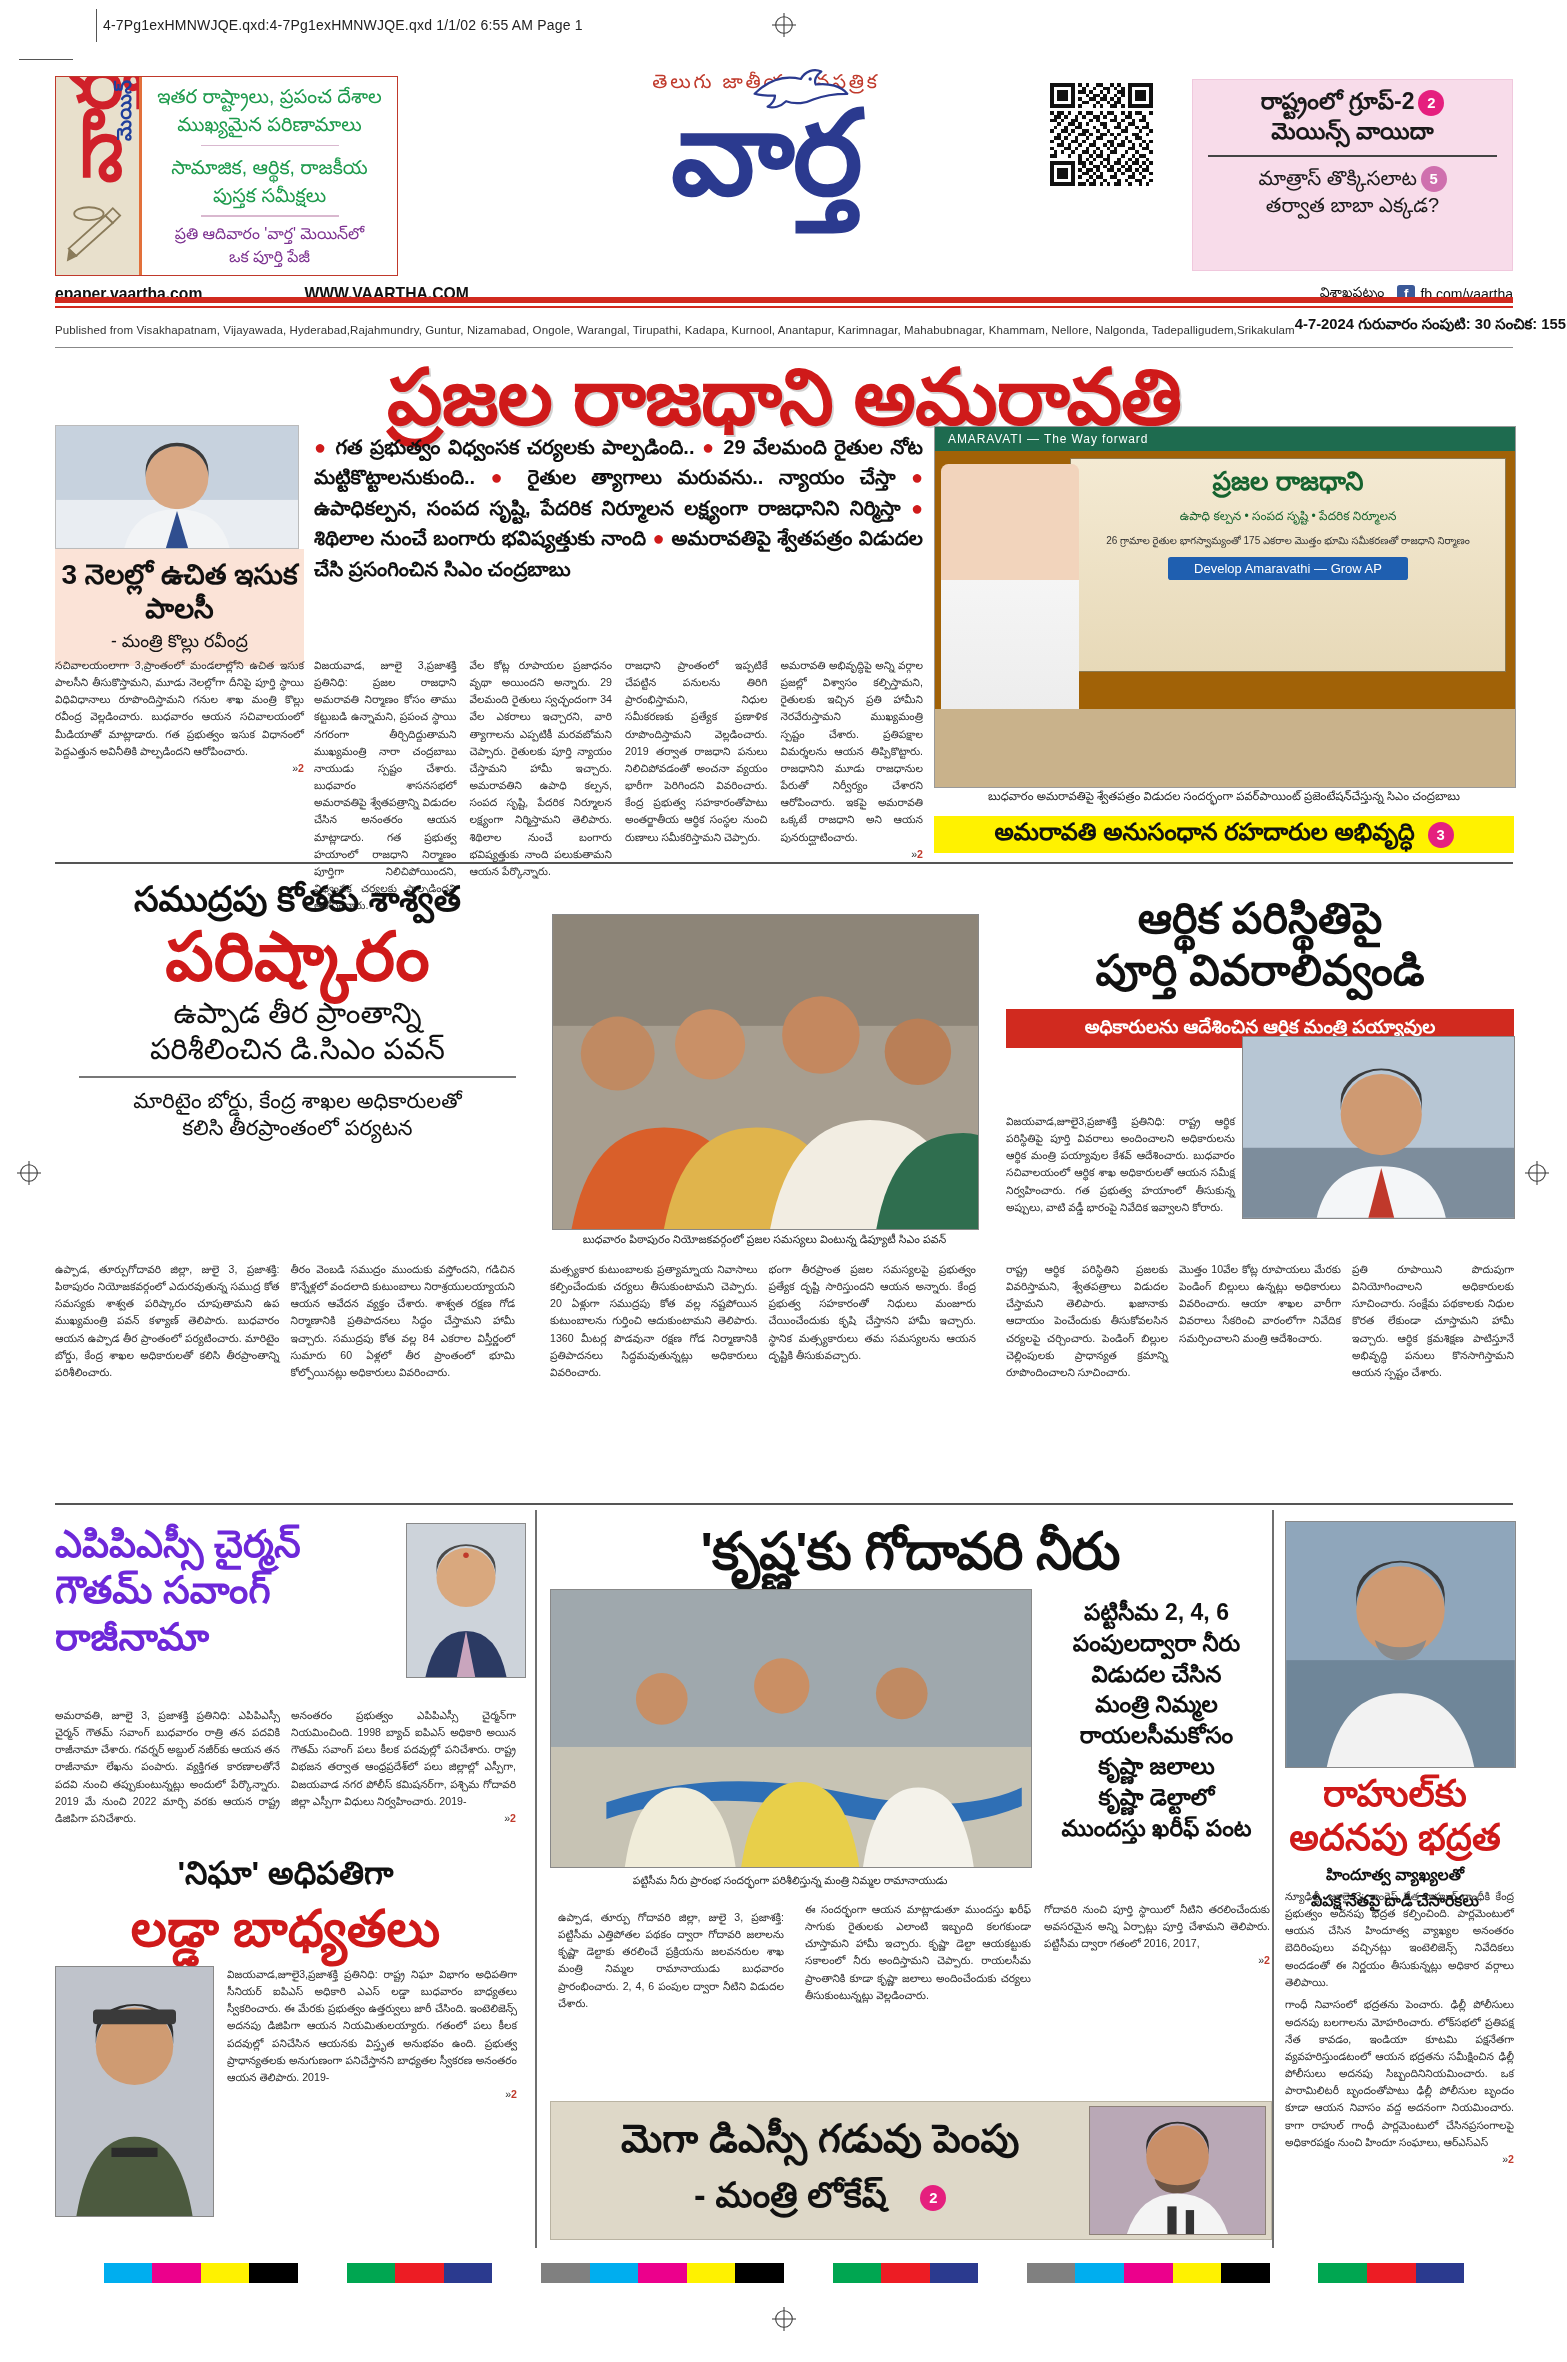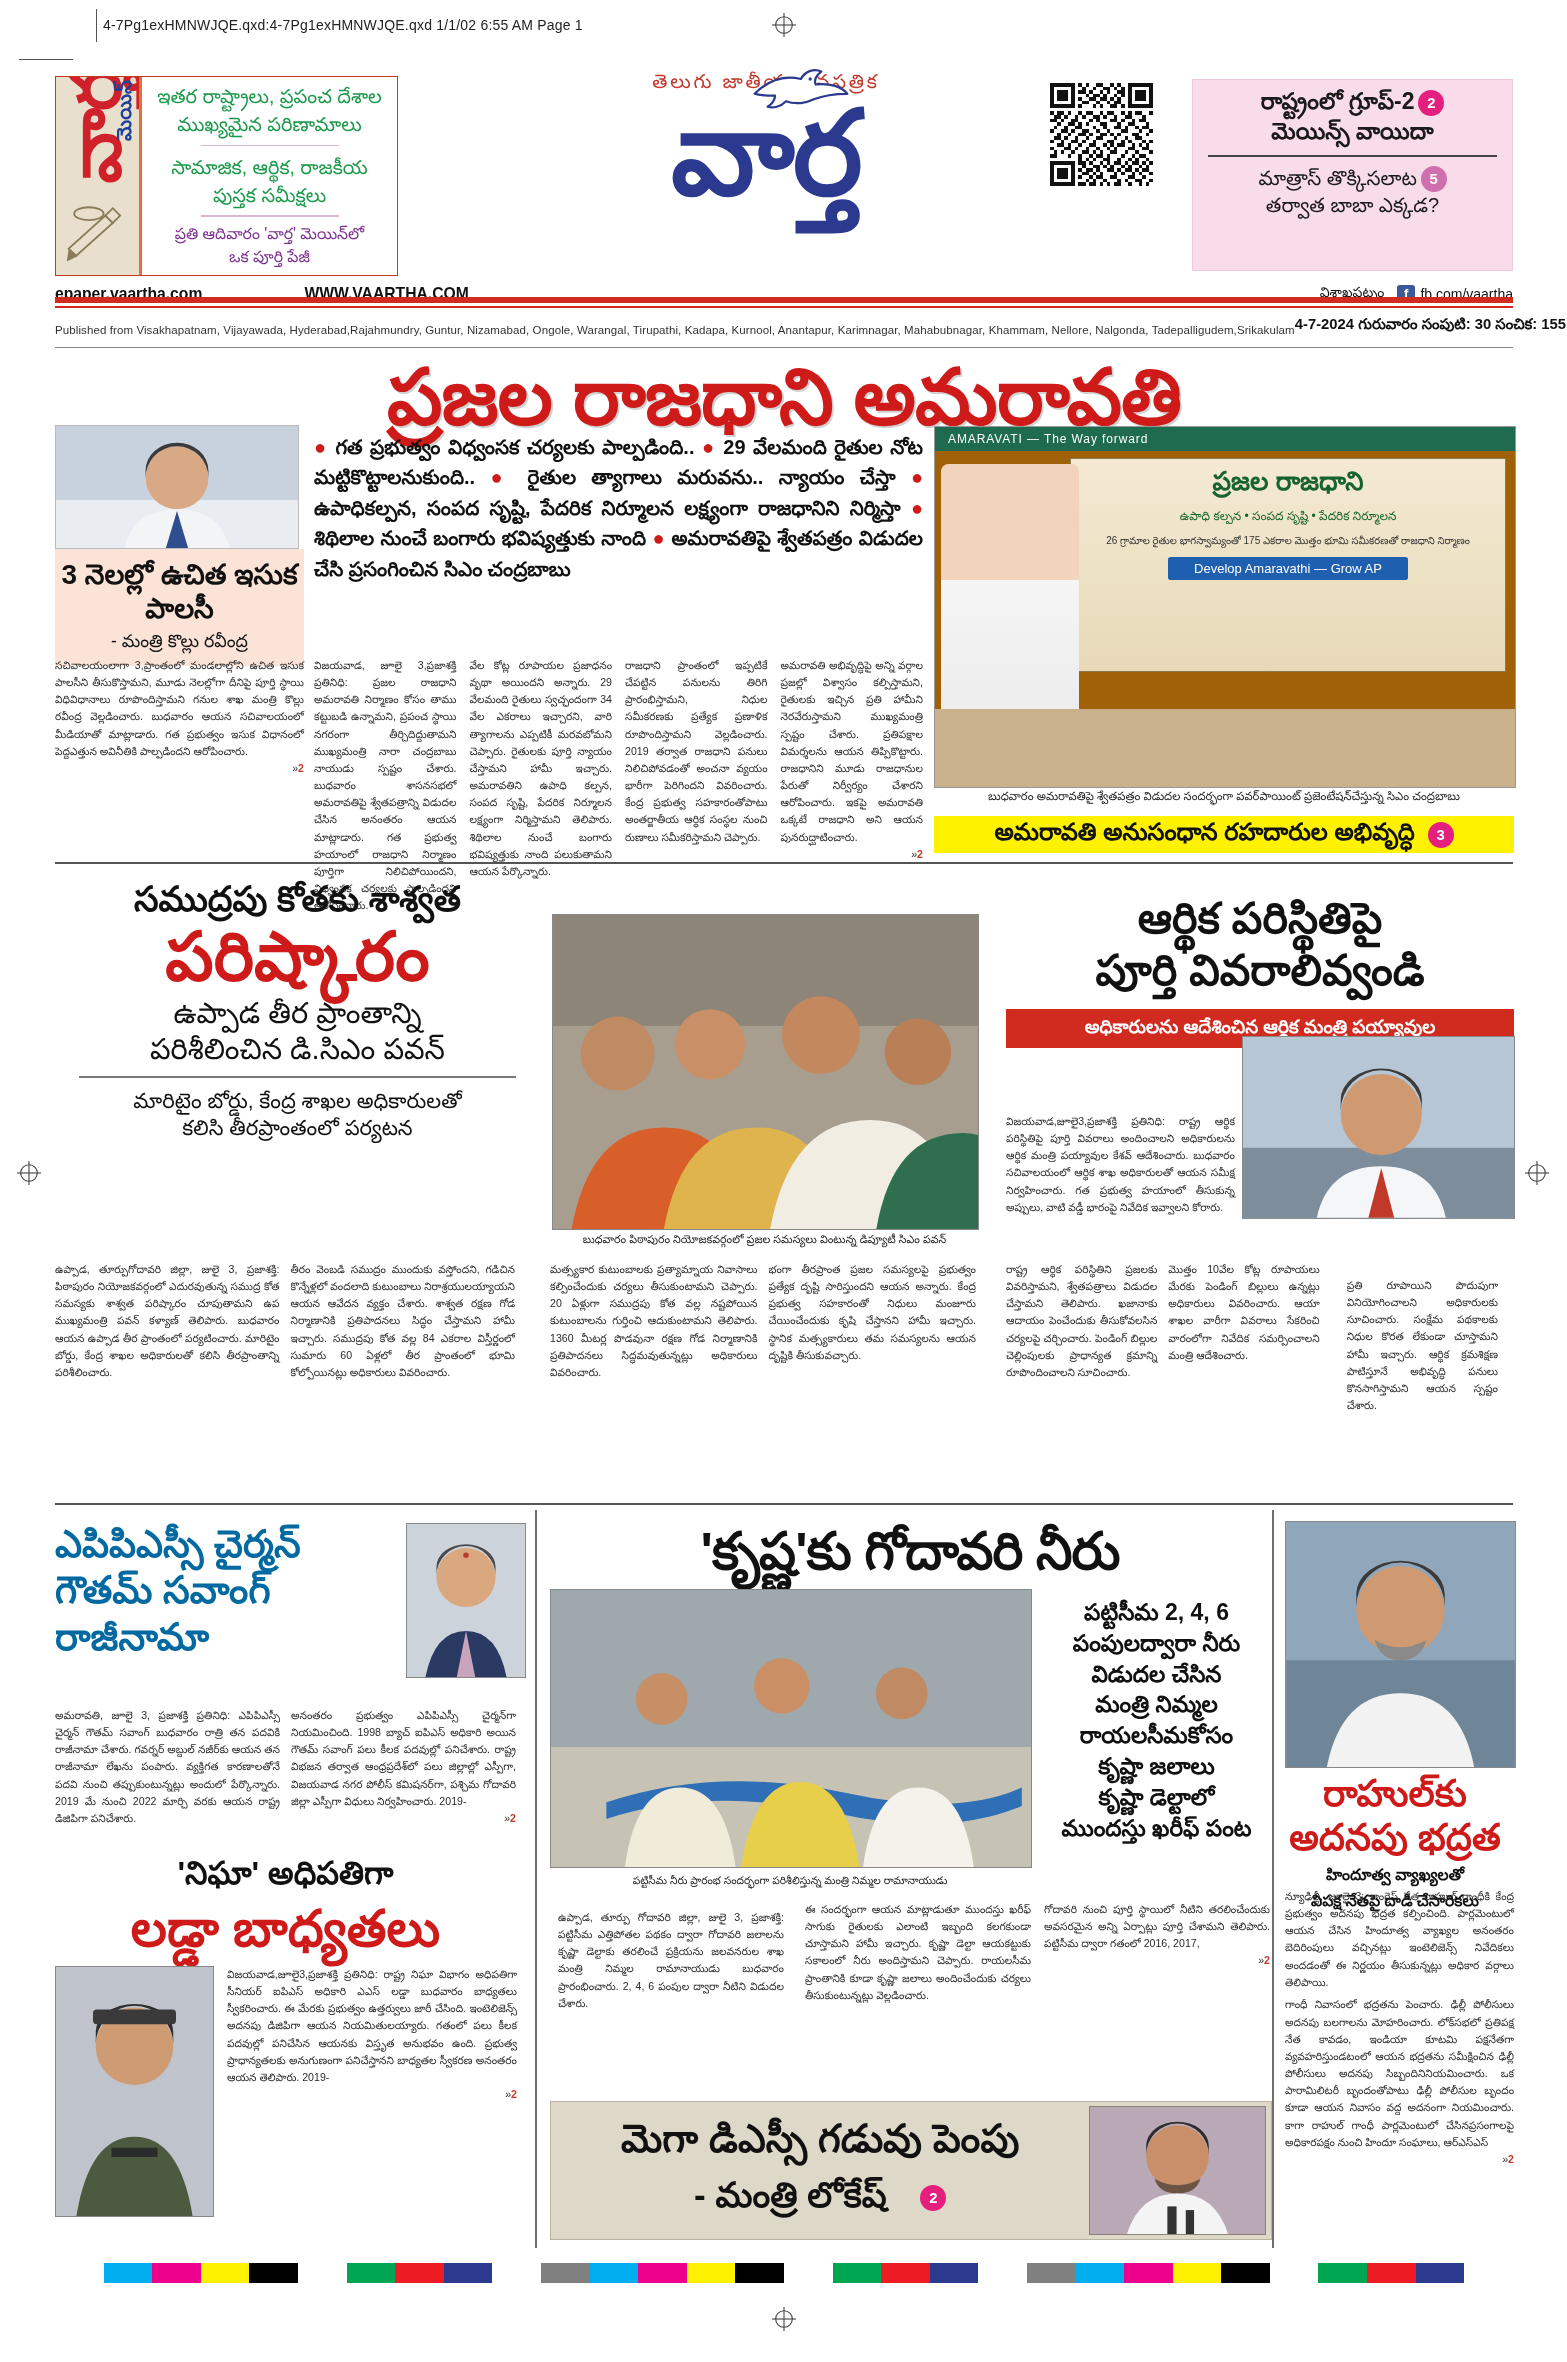--- a/index.html
+++ b/index.html
@@ -105,21 +105,21 @@
   .mid-cap{position:absolute;left:552px;top:1233px;width:425px;font-size:11px;text-align:center;color:#222;}
 
   .mid-right{position:absolute;left:1006px;top:893px;width:508px;text-align:center;}
   .mid-right .h{font-size:43px;font-weight:bold;line-height:1.2;color:#111;}
   .mid-right .redbar{margin-top:13px;background:#d12a1f;color:#fff;font-size:18.5px;padding:6.5px 3.7px;font-weight:bold;}
 
   .mid-rphoto{position:absolute;left:1242px;top:1036px;width:271px;height:181px;border:0.9px solid #888;overflow:hidden;background:#cfd6dd;}
 
   
   .bl-head{position:absolute;left:55px;top:1521px;width:461px;}
-  .bl-head .h{font-size:38px;font-weight:bold;line-height:1.22;color:#0369a1;}
+  .bl-head .h{font-size:38px;font-weight:bold;line-height:1.22;color:#6d28d9;}
   .bl-photo{position:absolute;left:406px;top:1523px;width:118px;height:153px;border:0.9px solid #888;overflow:hidden;background:#c8ccd4;}
 
   .bl2{position:absolute;left:55px;top:1855px;width:461px;text-align:center;}
   .bl2 .k{font-size:32px;font-weight:bold;color:#111;}
   .bl2 .big{font-size:51px;font-weight:bold;color:#cf1a1a;line-height:1.1;margin-top:1.8px;}
   .bl-photo2{position:absolute;left:55px;top:1966px;width:157px;height:249px;border:0.9px solid #888;overflow:hidden;background:#b9bcc4;}
 
   .bc-head{position:absolute;left:550px;top:1521px;width:720px;text-align:center;}
   .bc-head .h{font-size:52px;font-weight:bold;color:#111;letter-spacing:-0.9px;}
   .bc-photo{position:absolute;left:550px;top:1589px;width:480px;height:277px;border:0.9px solid #888;overflow:hidden;background:#9aa6ad;}
@@ -621,21 +621,21 @@
   <div style="position:absolute;left:550px;top:1261px;width:426px;display:flex;gap:11px">
     <p class="tx" style="margin:0;flex:1">మత్స్యకార కుటుంబాలకు ప్రత్యామ్నాయ నివాసాలు కల్పించేందుకు చర్యలు తీసుకుంటామని చెప్పారు. 20 ఏళ్లుగా సముద్రపు కోత వల్ల నష్టపోయిన కుటుంబాలను గుర్తించి ఆదుకుంటామని తెలిపారు. 1360 మీటర్ల పొడవునా రక్షణ గోడ నిర్మాణానికి ప్రతిపాదనలు సిద్ధమవుతున్నట్లు అధికారులు వివరించారు.</p>
     <p class="tx" style="margin:0;flex:1">భంగా తీరప్రాంత ప్రజల సమస్యలపై ప్రభుత్వం ప్రత్యేక దృష్టి సారిస్తుందని ఆయన అన్నారు. కేంద్ర ప్రభుత్వ సహకారంతో నిధులు మంజూరు చేయించేందుకు కృషి చేస్తానని హామీ ఇచ్చారు. స్థానిక మత్స్యకారులు తమ సమస్యలను ఆయన దృష్టికి తీసుకువచ్చారు.</p>
   </div>
   <div style="position:absolute;left:1006px;top:1113px;width:229px;">
     <p class="tx" style="margin:0">విజయవాడ,జూలై3,ప్రజాశక్తి ప్రతినిధి: రాష్ట్ర ఆర్థిక పరిస్థితిపై పూర్తి వివరాలు అందించాలని అధికారులను ఆర్థిక మంత్రి పయ్యావుల కేశవ్ ఆదేశించారు. బుధవారం సచివాలయంలో ఆర్థిక శాఖ అధికారులతో ఆయన సమీక్ష నిర్వహించారు. గత ప్రభుత్వ హయాంలో తీసుకున్న అప్పులు, వాటి వడ్డీ భారంపై నివేదిక ఇవ్వాలని కోరారు.</p>
   </div>
   <div style="position:absolute;left:1006px;top:1261px;width:508px;display:flex;gap:11px">
     <p class="tx" style="margin:0;flex:1">రాష్ట్ర ఆర్థిక పరిస్థితిని ప్రజలకు వివరిస్తామని, శ్వేతపత్రాలు విడుదల చేస్తామని తెలిపారు. ఖజానాకు ఆదాయం పెంచేందుకు తీసుకోవలసిన చర్యలపై చర్చించారు. పెండింగ్ బిల్లుల చెల్లింపులకు ప్రాధాన్యత క్రమాన్ని రూపొందించాలని సూచించారు.</p>
     <p class="tx" style="margin:0;flex:1">మొత్తం 10వేల కోట్ల రూపాయలు మేరకు పెండింగ్ బిల్లులు ఉన్నట్లు అధికారులు వివరించారు. ఆయా శాఖల వారీగా వివరాలు సేకరించి వారంలోగా నివేదిక సమర్పించాలని మంత్రి ఆదేశించారు.</p>
-    <p class="tx" style="margin:16px;flex:1">ప్రతి రూపాయిని పొదుపుగా వినియోగించాలని అధికారులకు సూచించారు. సంక్షేమ పథకాలకు నిధుల కొరత లేకుండా చూస్తామని హామీ ఇచ్చారు. ఆర్థిక క్రమశిక్షణ పాటిస్తూనే అభివృద్ధి పనులు కొనసాగిస్తామని ఆయన స్పష్టం చేశారు.</p>
+    <p class="tx" style="margin:0;flex:1">ప్రతి రూపాయిని పొదుపుగా వినియోగించాలని అధికారులకు సూచించారు. సంక్షేమ పథకాలకు నిధుల కొరత లేకుండా చూస్తామని హామీ ఇచ్చారు. ఆర్థిక క్రమశిక్షణ పాటిస్తూనే అభివృద్ధి పనులు కొనసాగిస్తామని ఆయన స్పష్టం చేశారు.</p>
   </div>
 
   <div class="hr-d" style="top:1503px"></div>
   <div class="vcol2" style="left:535px;top:1510px;height:738px"></div>
   <div class="vcol2" style="left:1272px;top:1510px;height:738px"></div>
 
   <div class="bl-head">
     <div class="h">ఎపిపిఎస్సీ చైర్మన్</div>
     <div class="h">గౌతమ్ సవాంగ్</div>
     <div class="h">రాజీనామా</div>

